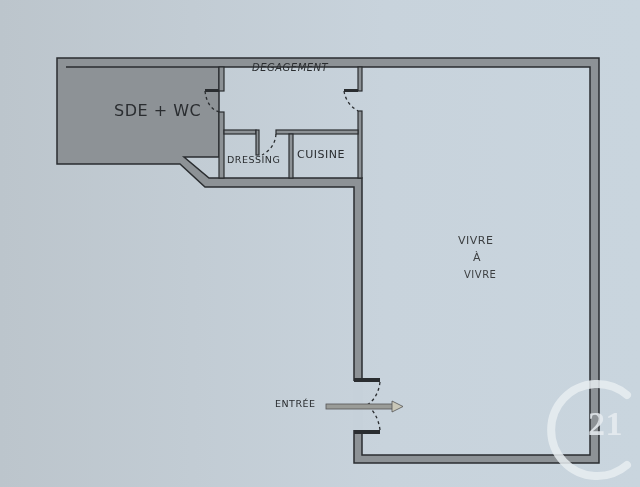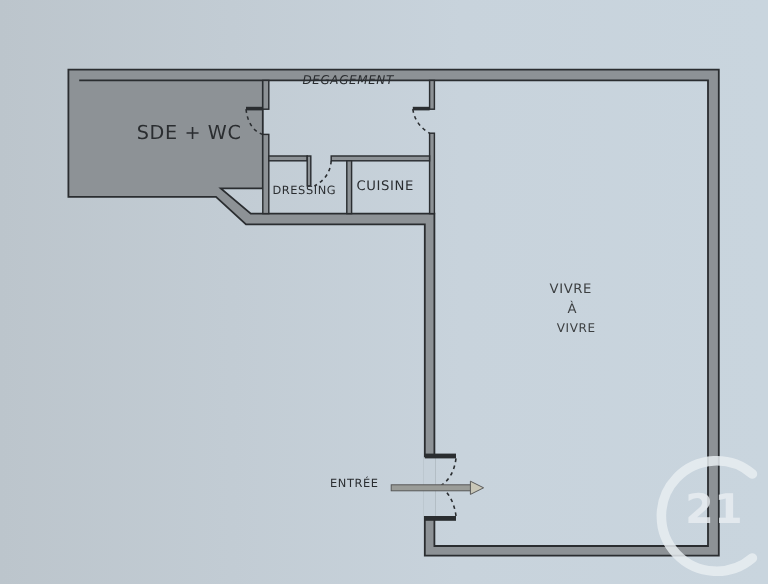--- a/index.html
+++ b/index.html
@@ -60,13 +60,13 @@
 </svg>
 
 <div class="lbl" style="left:114px;top:101px;font-size:16px;">SDE + WC</div>
 <div class="lbl" style="left:252px;top:62px;font-size:10px;font-style:italic;">DEGAGEMENT</div>
 <div class="lbl" style="left:227px;top:154px;font-size:9.5px;">DRESSING</div>
 <div class="lbl" style="left:297px;top:148px;font-size:11px;">CUISINE</div>
 <div class="lbl" style="left:458px;top:234px;font-size:11px;color:#3c3f41;">VIVRE</div>
 <div class="lbl" style="left:473px;top:251px;font-size:11px;color:#3c3f41;">À</div>
 <div class="lbl" style="left:464px;top:269px;font-size:10px;color:#3c3f41;">VIVRE</div>
 <div class="lbl" style="left:275px;top:398px;font-size:9.5px;">ENTRÉE</div>
-<div class="lbl" style="left:571px;top:405px;font-size:34px;font-weight:bold;color:#e8edf1;opacity:0.85;">21</div>
+<div class="lbl" style="left:588px;top:405px;font-size:34px;font-weight:bold;color:#e8edf1;opacity:0.85;font-family:Liberation Serif, serif;">21</div>
 
 </body></html>

